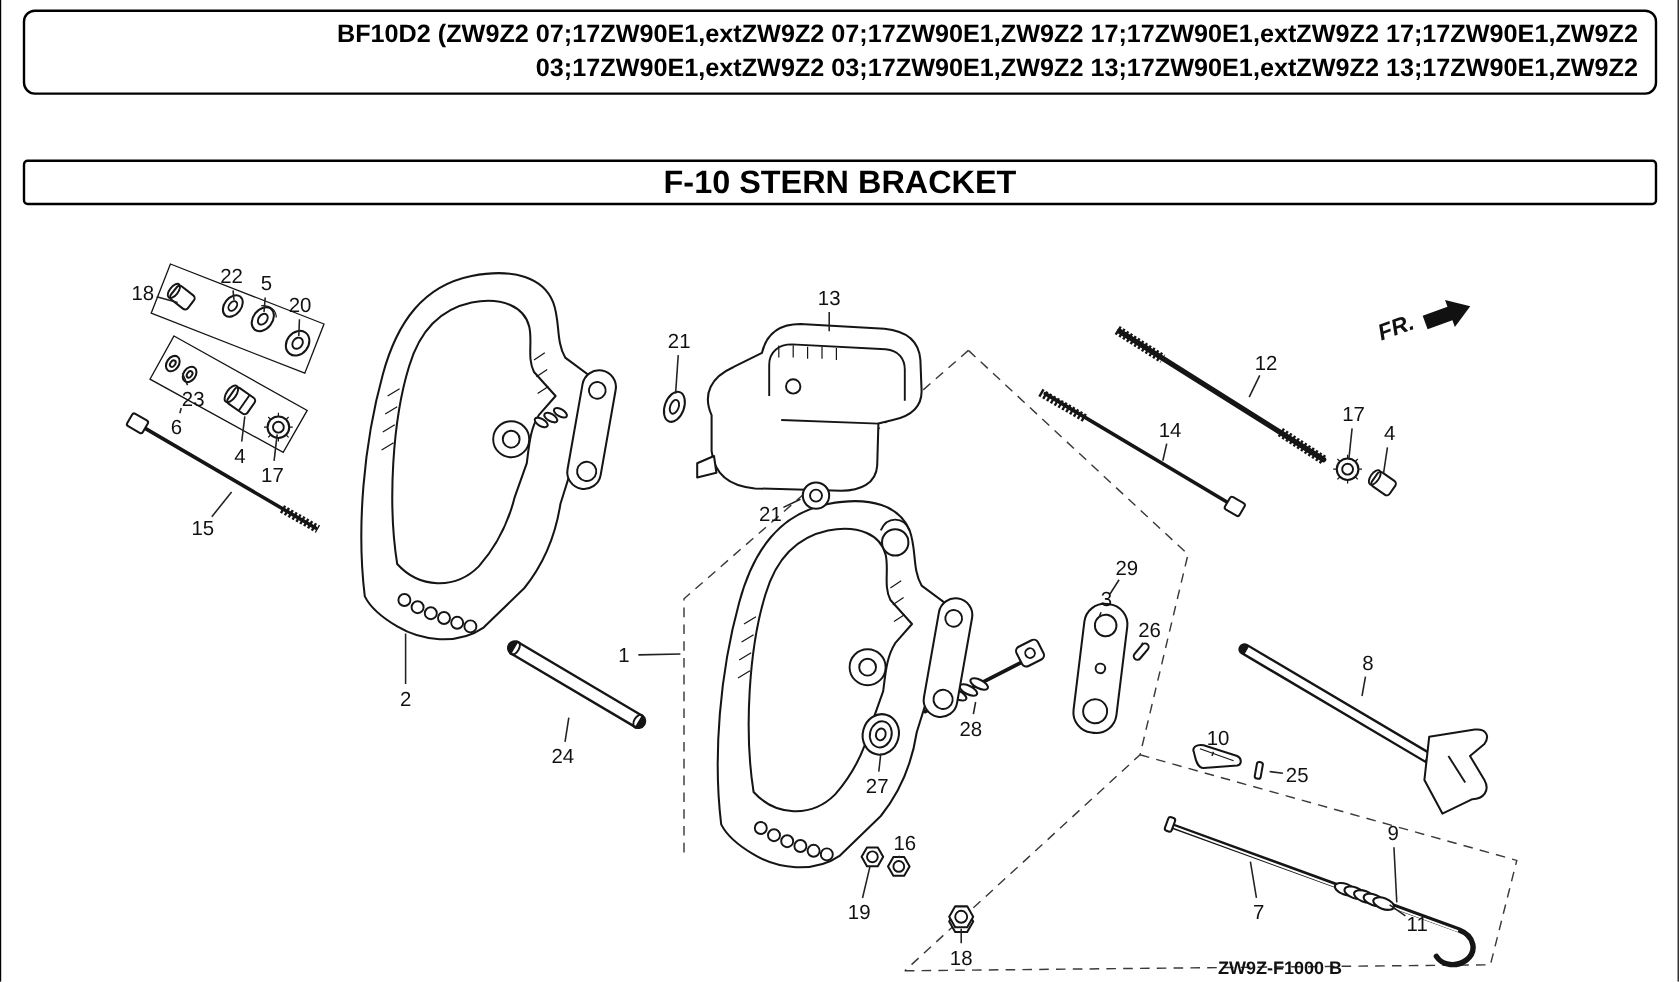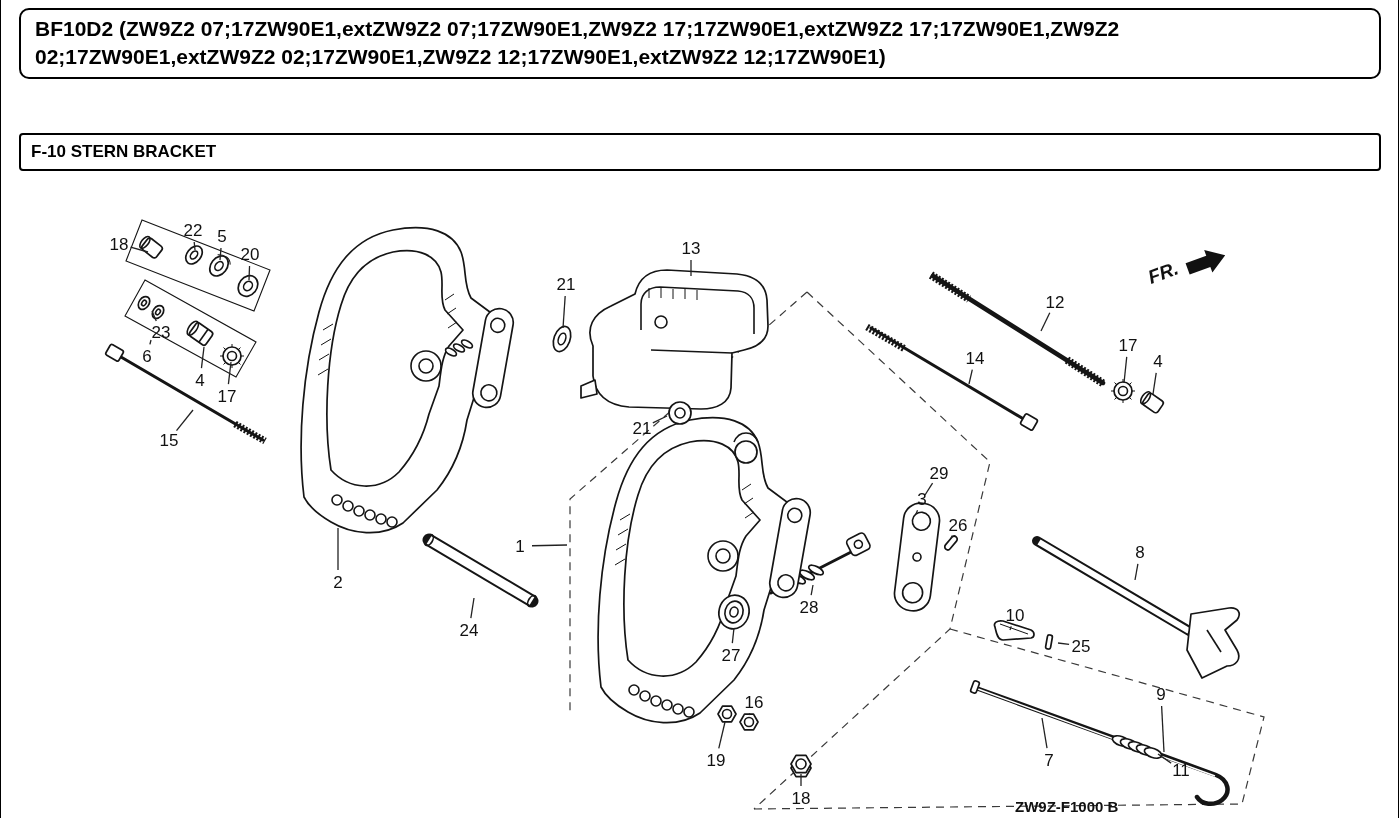--- a/index.html
+++ b/index.html
@@ -4,26 +4,26 @@
 <style>
   html,body{margin:0;padding:0;background:#fff;}
   body{
     position:relative;width:1399px;height:818px;overflow:hidden;
     border-left:1px solid #000;border-right:1px solid #000;box-sizing:border-box;
     font-family:"Liberation Sans",sans-serif;color:#000;
   }
   .model-box{
     position:absolute;left:18px;top:8px;width:1362px;box-sizing:border-box;
     border:2px solid #000;border-radius:10px;padding:5px 14px 6px;
-    text-align:left;font-weight:bold;font-size:21px;line-height:28px;
+    text-align:right;font-weight:bold;font-size:21px;line-height:28px;
   }
   .section-box{
     position:absolute;left:18px;top:133px;width:1362px;box-sizing:border-box;
     border:2px solid #000;border-radius:4px;padding:3px 10px;
-    font-weight:bold;font-size:17px;line-height:28px;
+    text-align:center;font-weight:bold;font-size:27px;line-height:28px;
   }
   svg.diagram{position:absolute;left:0;top:0;width:1399px;height:818px;}
   .fw{fill:#fff;stroke:#151515;stroke-width:1.7;stroke-linejoin:round;}
   .ln{fill:none;stroke:#151515;stroke-width:1.6;stroke-linejoin:round;}
   .hl{fill:none;stroke:#151515;stroke-width:1;}
   .shaft{fill:none;stroke:#151515;stroke-linecap:round;}
   .core{fill:none;stroke:#fff;stroke-linecap:butt;}
   .thread{fill:none;stroke:#151515;stroke-dasharray:2 1.7;}
   .dash{fill:none;stroke:#3a3a3a;stroke-width:1.2;stroke-dasharray:8 6;}
   .gbox{fill:none;stroke:#151515;stroke-width:1.1;}
@@ -314,17 +314,17 @@
       <text x="800" y="804" class="callout">18</text>
       <line x1="1046.0272121523358" y1="748.1632729140142" x2="1041" y2="718" class="leader"></line>
       <text x="1048" y="766" class="callout">7</text>
       <line x1="1170.1491375785743" y1="763.1472261416168" x2="1157" y2="754" class="leader"></line>
       <text x="1180" y="776" class="callout">11</text>
     </g>
 </svg>
 
 <div class="model-box">
   <div>BF10D2 (ZW9Z2 07;17ZW90E1,extZW9Z2 07;17ZW90E1,ZW9Z2 17;17ZW90E1,extZW9Z2 17;17ZW90E1,ZW9Z2</div>
-  <div>02;17ZW90E1,extZW9Z2 02;17ZW90E1,ZW9Z2 12;17ZW90E1,extZW9Z2 12;17ZW90E1)</div>
+  <div>03;17ZW90E1,extZW9Z2 03;17ZW90E1,ZW9Z2 13;17ZW90E1,extZW9Z2 13;17ZW90E1,ZW9Z2</div>
 </div>
 <div class="section-box">
   <span>F-10 STERN BRACKET</span>
 </div>
 
 </body></html>

